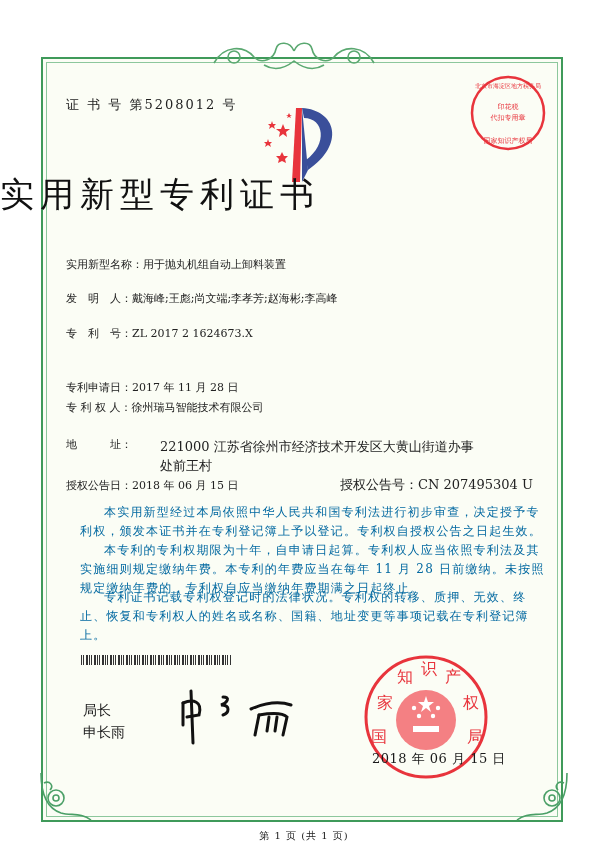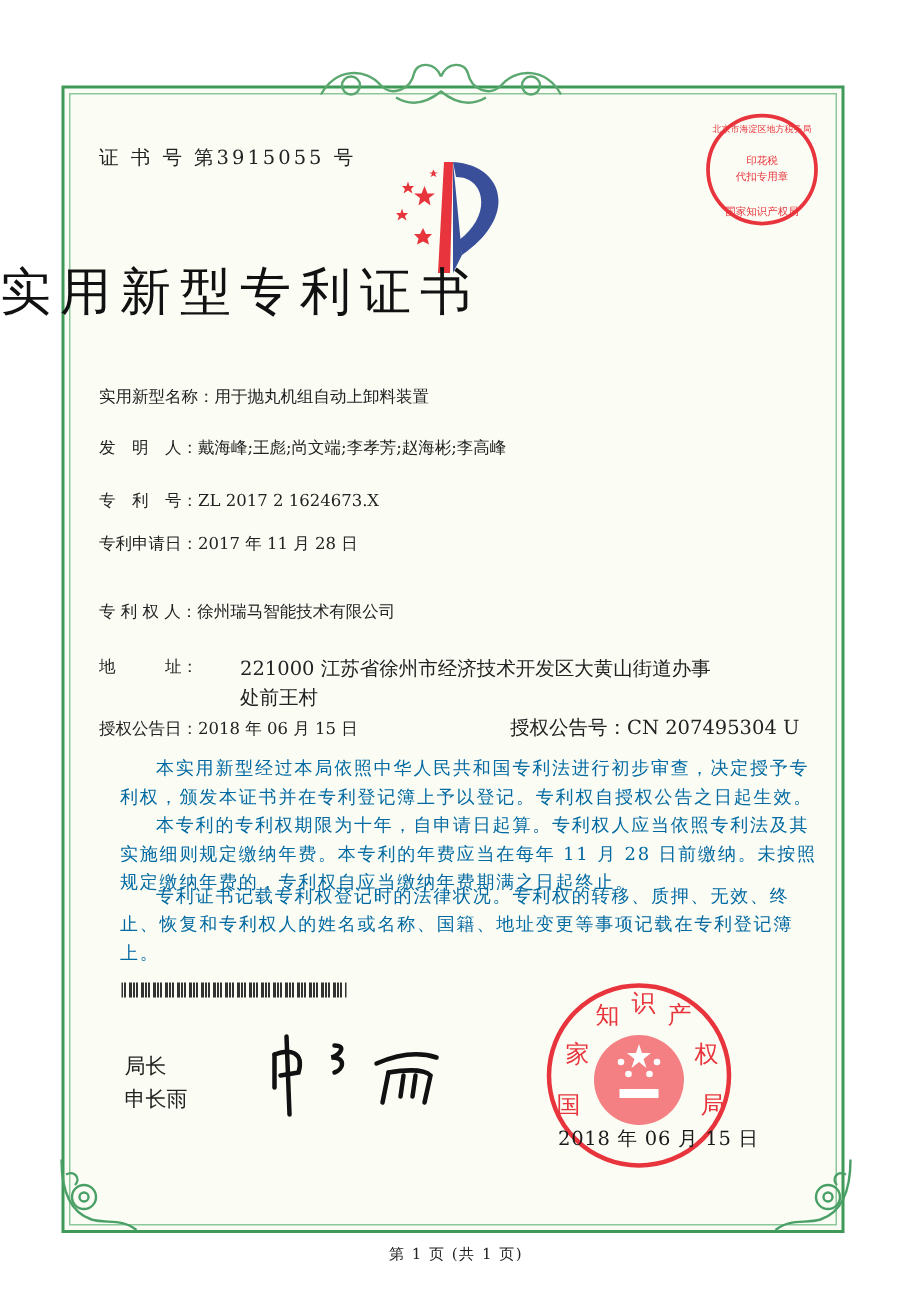--- a/index.html
+++ b/index.html
@@ -39,21 +39,21 @@
       font-size: 34px; letter-spacing: 6px; color: #111;
       font-family: "DejaVu Sans", "Liberation Sans", sans-serif;
     }
 
     .field { position: absolute; left: 66px; font-size: 11px; white-space: nowrap; }
     .field .lbl { display: inline-block; }
     .field .val { display: inline-block; }
     .f-name { top: 257px; }
     .f-inv { top: 291px; }
     .f-pno { top: 326px; }
-    .f-date { top: 355px; text-align: right; }
+    .f-date { top: 380px; text-align: right; }
     .f-owner { top: 400px; text-align: right; }
     .f-addr { top: 437px; }
     .addr-val { position: absolute; left: 160px; top: 437px; font-size: 13px; width: 320px; line-height: 19px; }
     .f-pubdate { top: 478px; }
     .f-pubno { position: absolute; left: 340px; top: 476px; font-size: 13px; white-space: nowrap; }
 
     .para {
       position: absolute; left: 80px; width: 472px; font-size: 12px; line-height: 19px;
       letter-spacing: 1.2px; text-indent: 2em; color: #0369a1;
     }
@@ -100,21 +100,21 @@
 <svg class="corner br" viewBox="0 0 60 60">
   <g fill="none" stroke="#4a9f66" stroke-width="1.6">
     <path d="M5 5 C5 25, 10 40, 25 45 C35 48, 45 44, 55 52"></path>
     <circle cx="20" cy="30" r="8"></circle>
       <circle cx="20" cy="30" r="3"></circle>
     <path d="M8 15 C14 12, 18 18, 14 22"></path>
   </g>
 </svg>
 
 <div class="cert-no">
-  <span>证 书 号 第</span><span>3915055</span> <span>号</span>
+  <span>证 书 号 第</span><span>5208012</span> <span>号</span>
 </div>
 
 <svg class="logo" viewBox="0 0 90 80">
   <polygon points="40,4 46,4 44,78 36,78" fill="#e8343c"></polygon>
   <path d="M46 4 C80 6, 90 40, 52 66 L50 56 C72 40, 68 14, 48 14 Z" fill="#3a4f9a"></path>
   <polygon points="46,4 52,66 46,78" fill="#3a4f9a"></polygon>
   <g fill="#e8343c">
     <polygon points="27,20 29,25 34,25 30,28 31,33 27,30 23,33 24,28 20,25 25,25"></polygon>
     <polygon points="16,17 17,20 20,20 18,22 19,25 16,23 13,25 14,22 12,20 15,20"></polygon>
     <polygon points="12,35 13,38 16,38 14,40 15,43 12,41 9,43 10,40 8,38 11,38"></polygon>

